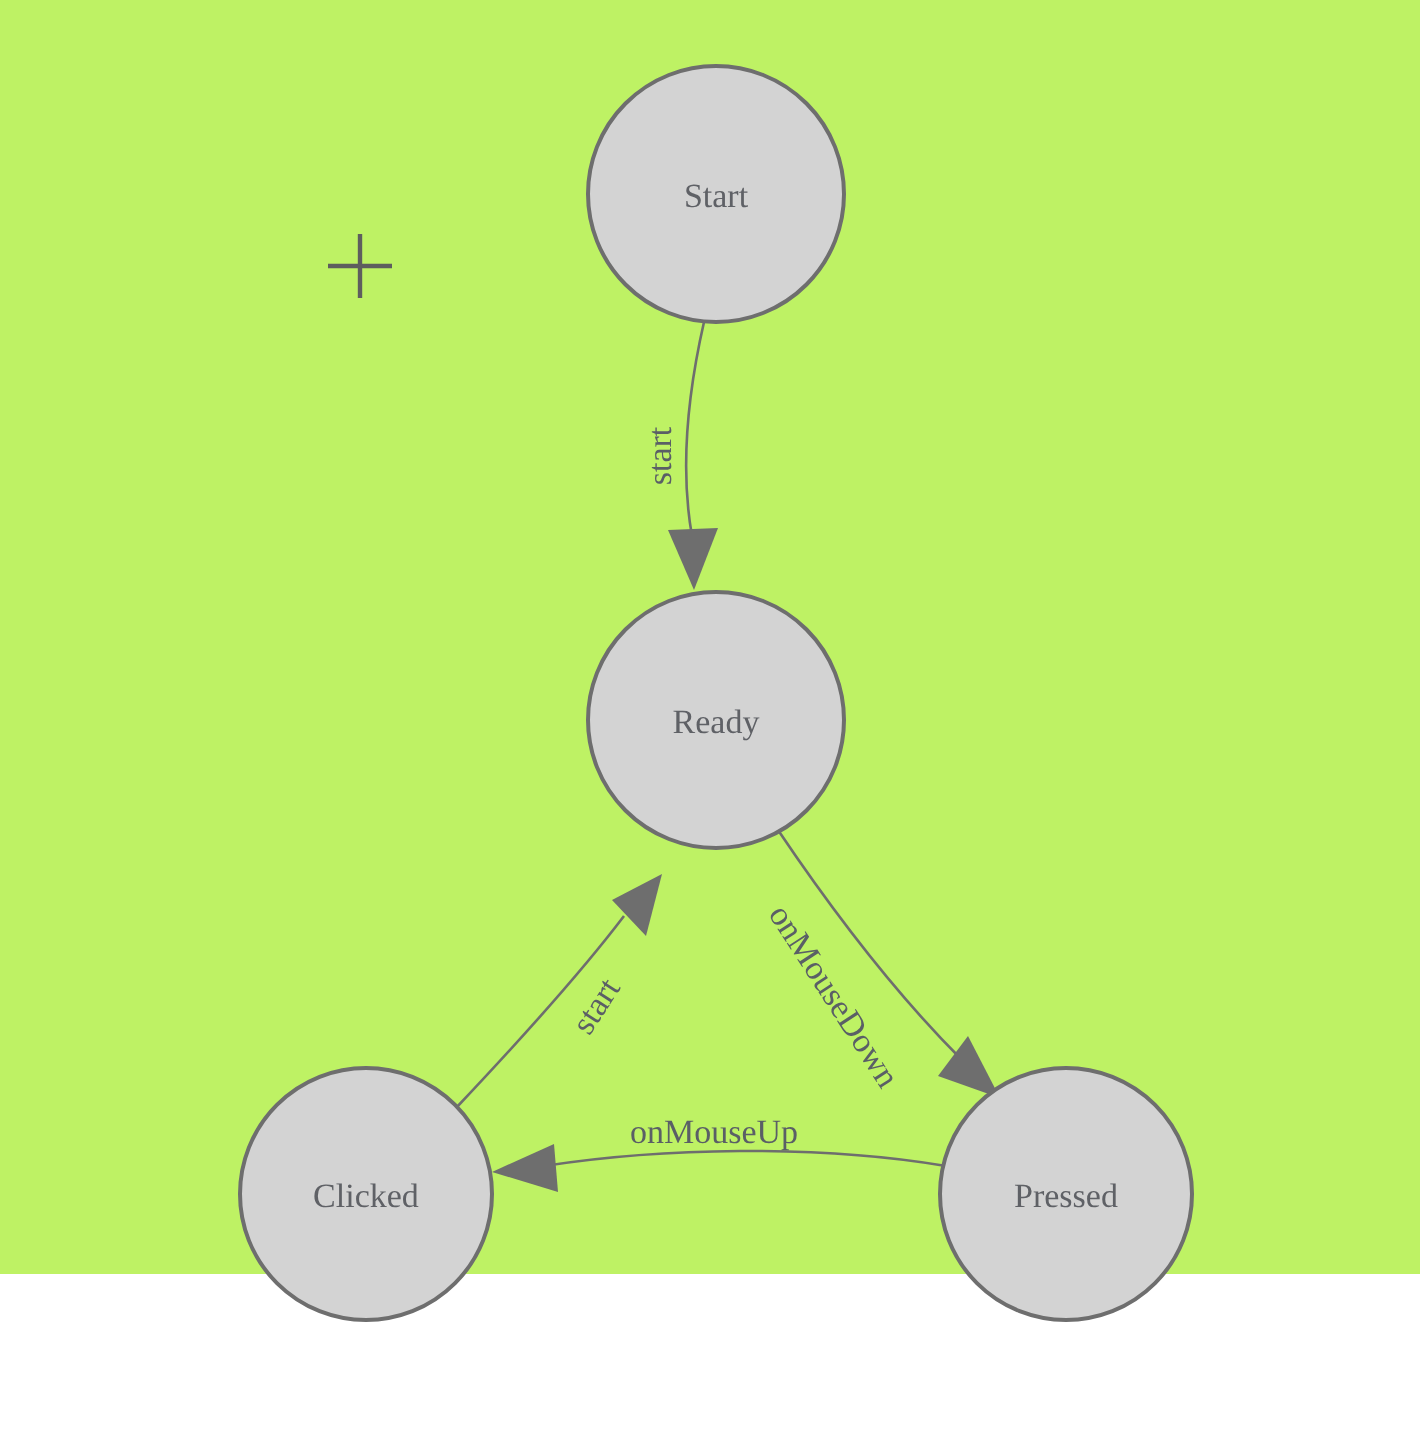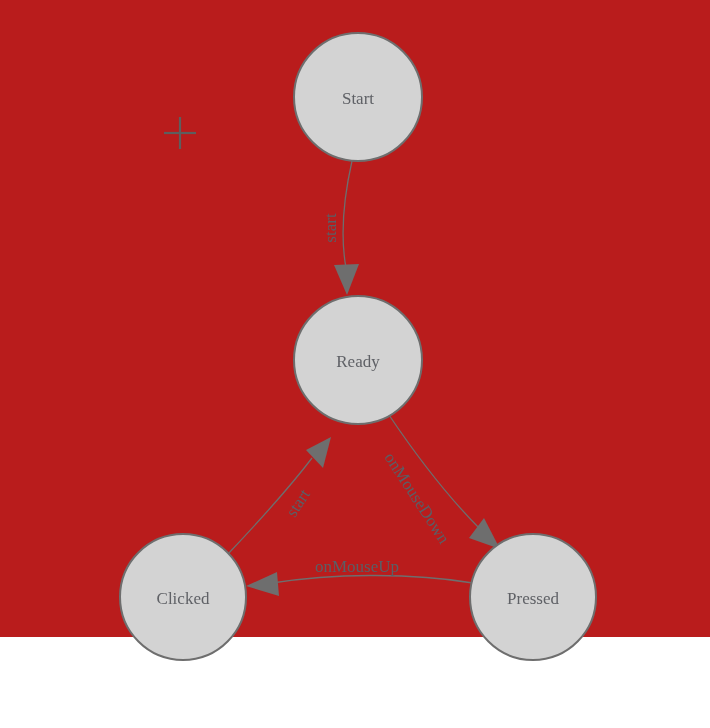--- a/index.html
+++ b/index.html
@@ -10,21 +10,21 @@
   body {
     width: 710px;
     height: 728px;
     overflow: hidden;
     font-family: "Liberation Serif", serif;
   }
   #canvas-wrap {
     position: relative;
     width: 710px;
     height: 637px;
-    background: #b91c1c;
+    background: #bef264;
   }
   svg#diagram {
     display: block;
     width: 710px;
     height: 728px;
   }
   .node-circle {
     fill: #d3d3d3;
     stroke: #6e6e6e;
     stroke-width: 2;

